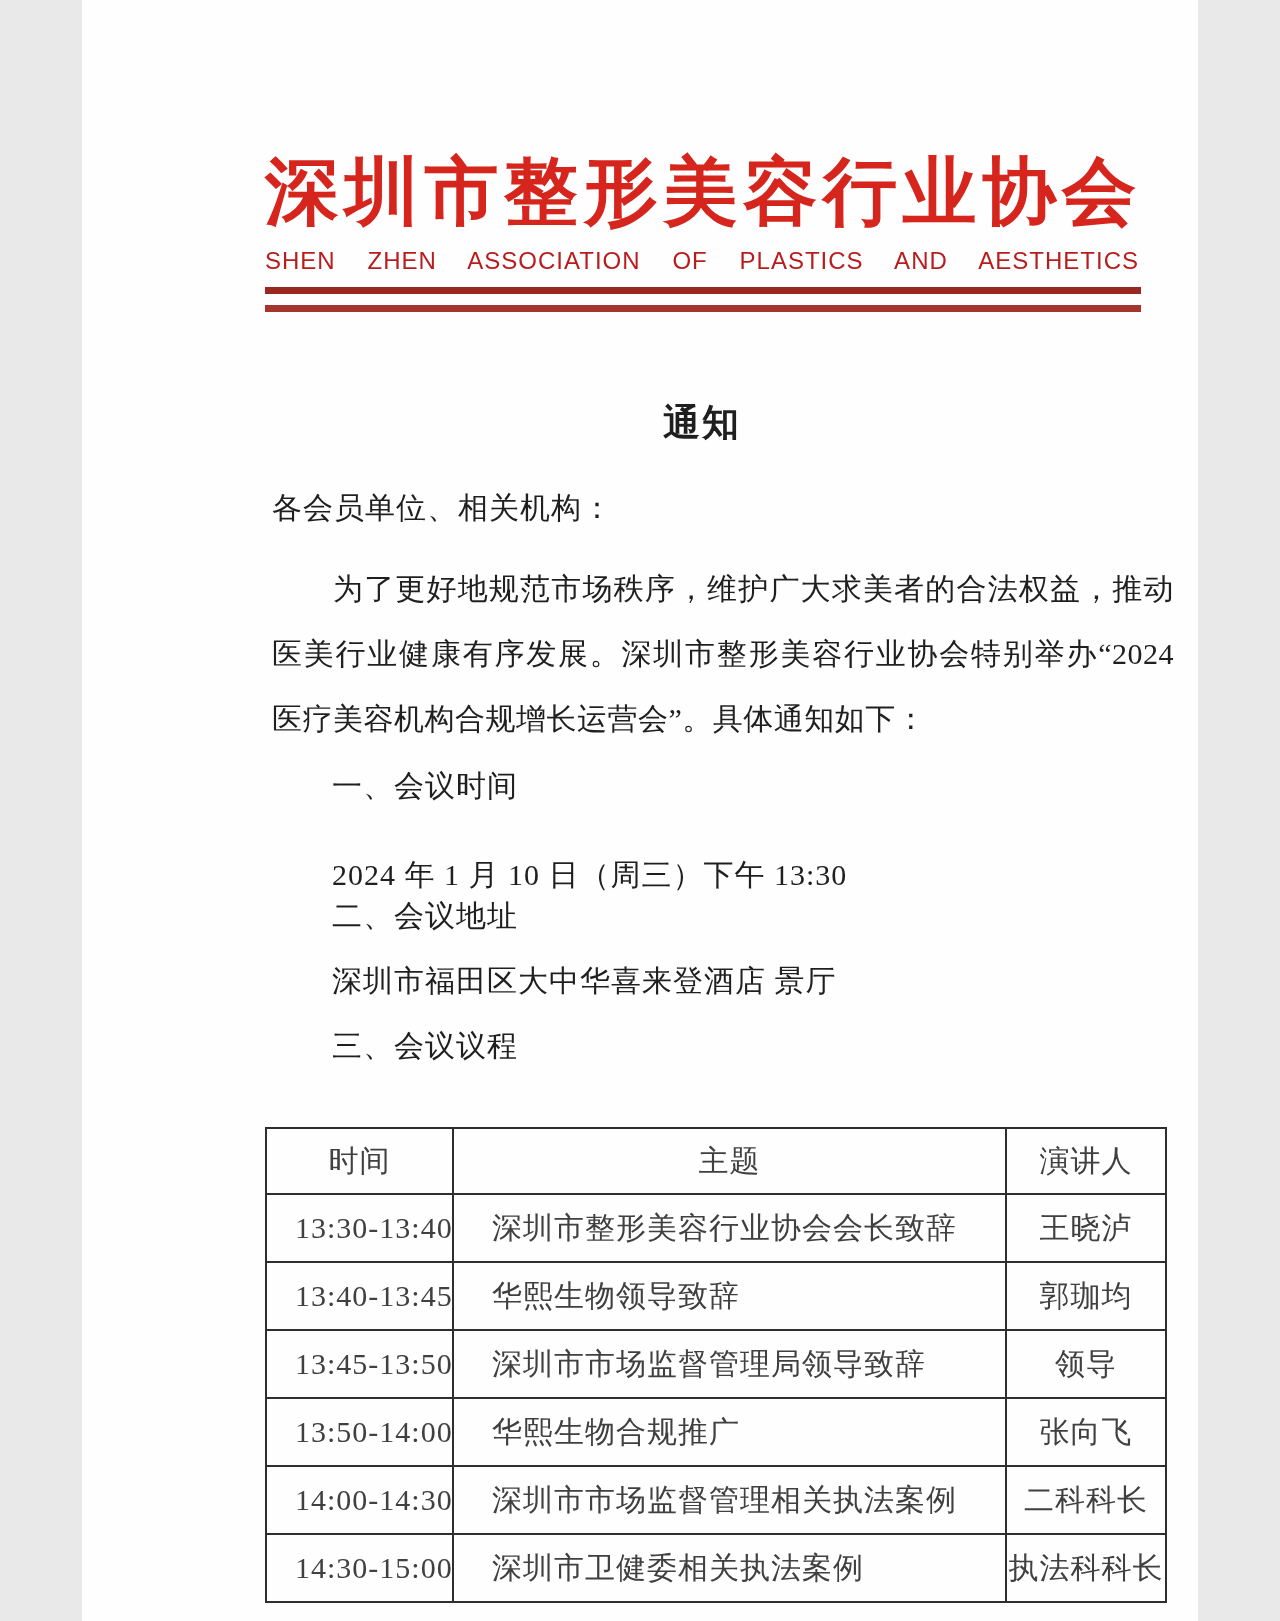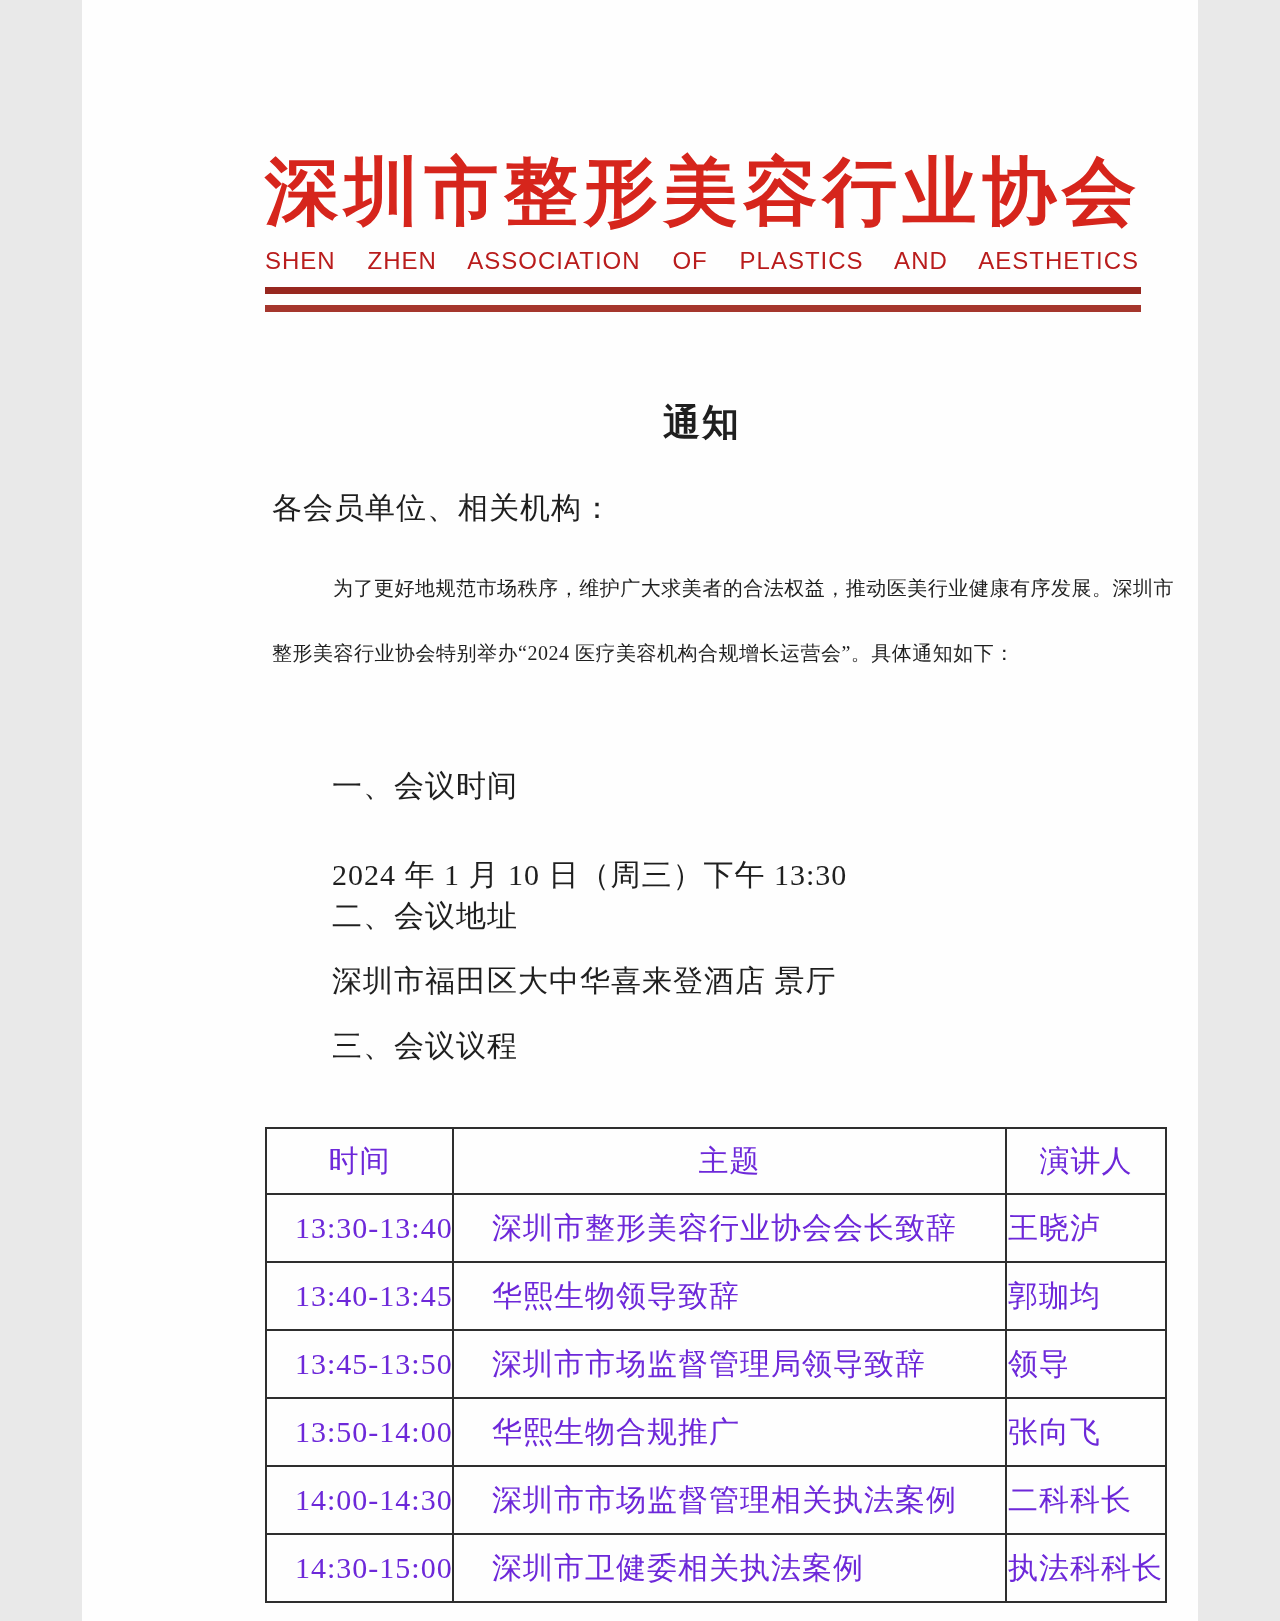--- a/index.html
+++ b/index.html
@@ -99,21 +99,21 @@
     font-size: 30px;
     line-height: 42px;
     letter-spacing: 1px;
     white-space: nowrap;
   }
   .intro {
     position: absolute;
     left: 190px;
     top: 556px;
     width: 902px;
-    font-size: 20px;
+    font-size: 30px;
     line-height: 65px;
     text-indent: 61px;
     letter-spacing: 0.5px;
     text-align: justify;
   }
   .line {
     position: absolute;
     left: 250px;
     font-size: 30px;
     line-height: 42px;
@@ -128,37 +128,37 @@
 
   
   .agenda {
     position: absolute;
     left: 183px;
     top: 1127px;
     width: 900px;
     border-collapse: collapse;
     table-layout: fixed;
     font-size: 30px;
-    color: #6d28d9;
+    color: #404040;
   }
   .agenda col.c-time    { width: 187px; }
   .agenda col.c-topic   { width: 553px; }
   .agenda col.c-speaker { width: 160px; }
   .agenda th, .agenda td {
     border: 2px solid #2e2e2e;
     font-weight: normal;
     letter-spacing: 1px;
     overflow: hidden;
     white-space: nowrap;
   }
   .agenda thead th { height: 62px; text-align: center; }
   .agenda tbody td { height: 64px; }
   .agenda td.t-time    { text-align: center; font-family: "Liberation Serif", "DejaVu Serif", serif; padding-left: 28px; }
   .agenda td.t-topic   { text-align: left; padding-left: 38px; }
-  .agenda td.t-speaker { text-align: left; }
+  .agenda td.t-speaker { text-align: center; }
 
   
   .watermark {
     position: absolute;
     left: 1128px;
     top: 1597px;
     font-family: "Liberation Sans", "DejaVu Sans", sans-serif;
     font-size: 14px;
     font-weight: 700;
     letter-spacing: 0.5px;

